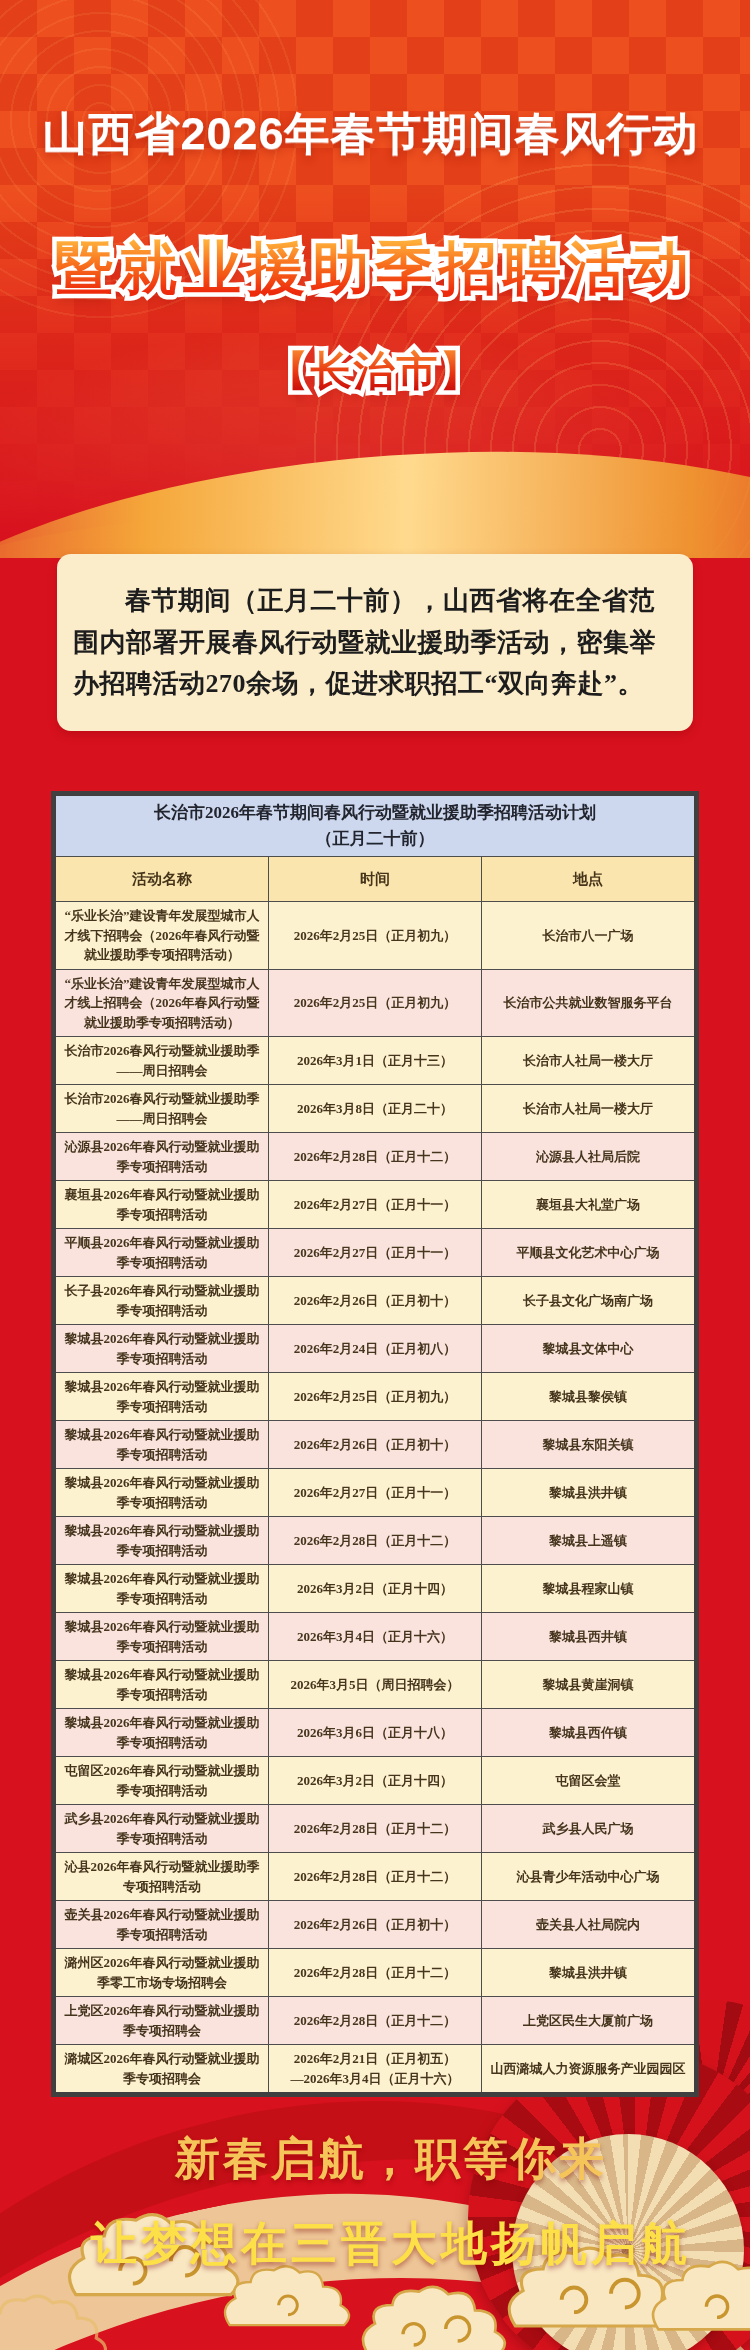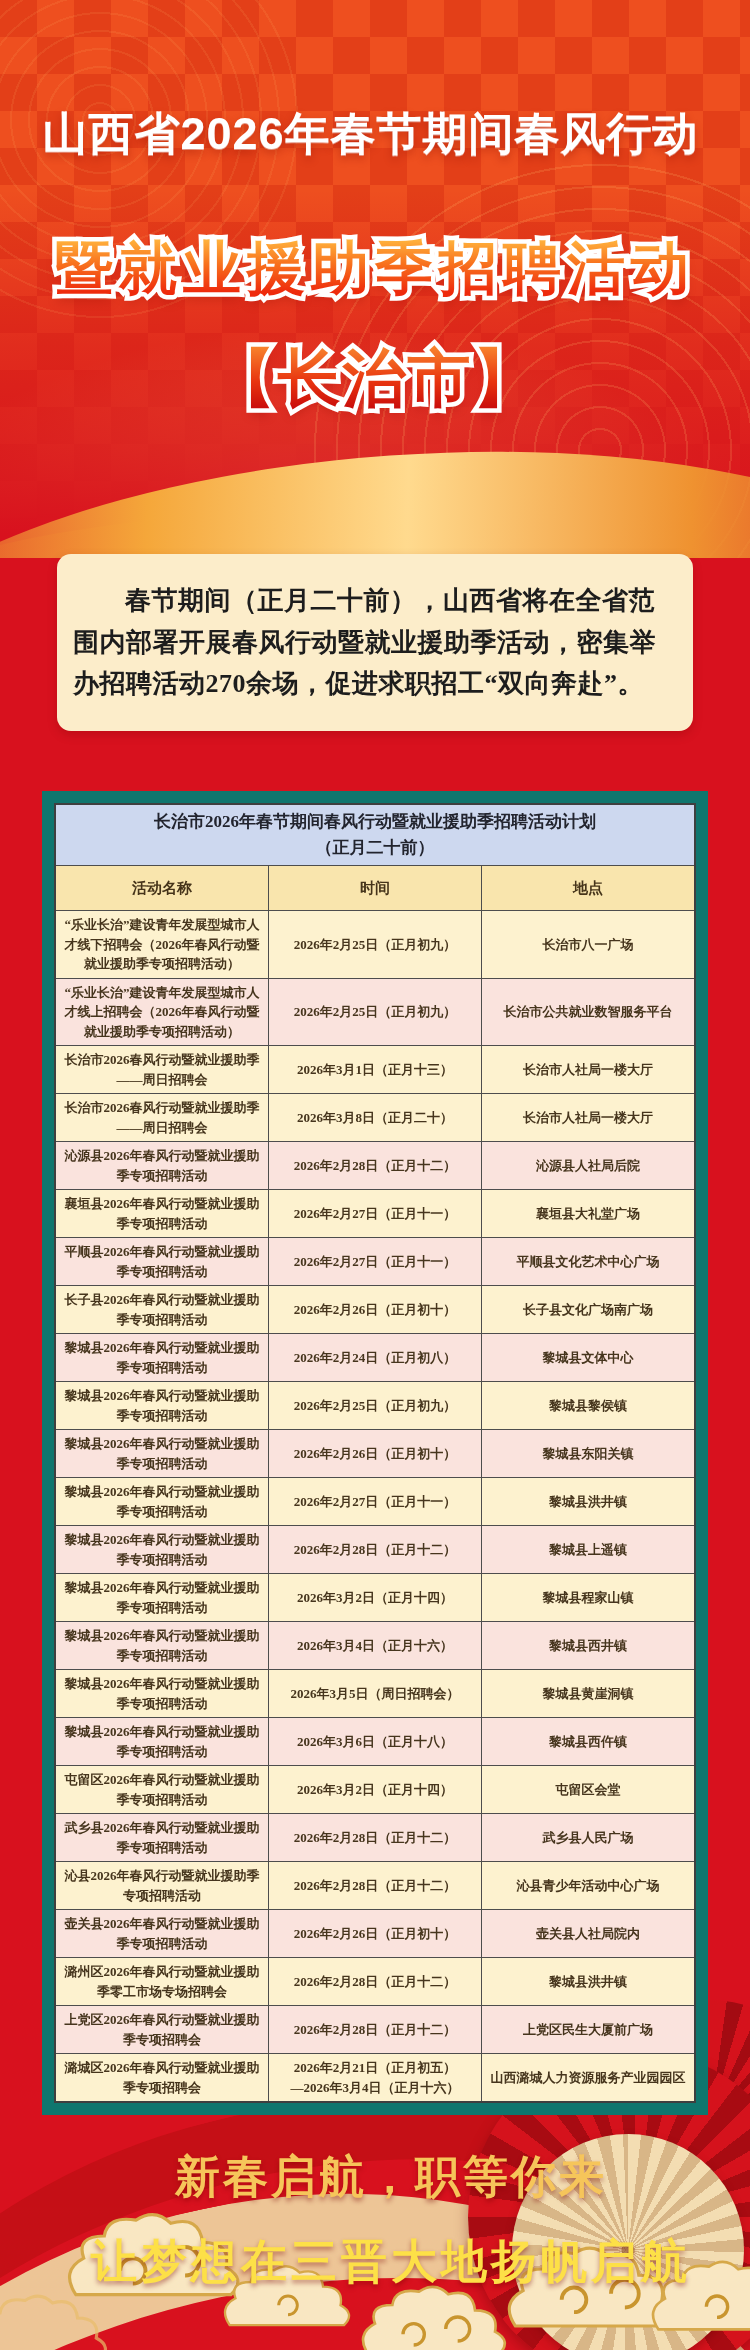--- a/index.html
+++ b/index.html
@@ -29,35 +29,35 @@
   .title-main{position:absolute;top:104px;left:0;right:9px;text-align:center;
     font-weight:900;font-size:45px;letter-spacing:1px;color:#ffffff;
     text-shadow:0 4px 8px rgba(150,20,0,.45), 0 1px 0 rgba(255,255,255,.6);}
   .stack{position:absolute;left:0;right:0;text-align:center;font-weight:900;}
   .stack .t-outline{position:absolute;left:0;right:0;top:0;color:#fff;
     -webkit-text-stroke:9px #ffffff;text-shadow:0 7px 10px rgba(150,15,0,.35);}
   .stack .t-fill{position:relative;color:#ff7b1a;
     background:linear-gradient(180deg,#ffb13c 8%,#f8701d 45%,#ee2a0c 88%);
     -webkit-background-clip:text;background-clip:text;-webkit-text-fill-color:transparent;}
   .title-sub{top:230px;font-size:58px;letter-spacing:6px;}
-  .city-badge{top:336px;font-size:63px;letter-spacing:2px;}
+  .city-badge{top:344px;font-size:41px;letter-spacing:2px;}
   .city-badge .t-fill{background:linear-gradient(180deg,#f8832d 5%,#e8340f 55%,#c80b0b 95%);
     -webkit-background-clip:text;background-clip:text;}
 
   
   .intro-card{position:relative;z-index:3;width:604px;margin:-4px auto 8px;
     background:#fcedca;border-radius:14px;padding:26px 16px;
     box-shadow:0 4px 10px rgba(120,0,0,.25);}
   .intro-text{font-family:"Liberation Serif",serif;font-weight:700;
     font-size:26px;line-height:1.6;letter-spacing:.5px;color:#1d1d1d;
     text-indent:2em;margin:0;}
 
   
   .table-panel{position:relative;z-index:2;width:642px;margin:60px auto 0;
-    background:#0f766e;padding:12px;}
+    background:#404040;padding:3px;}
   table.schedule{width:100%;border-collapse:collapse;table-layout:fixed;
     border:2px solid #3f3f3f;font-family:"Liberation Serif",serif;}
   table.schedule th,table.schedule td{border:1px solid #4d4d4d;text-align:center;
     vertical-align:middle;padding:4px 6px;}
   .caption-cell{background:#cdd8ef;color:#22242e;font-size:17px;font-weight:700;
     line-height:1.55;padding:8px 6px;}
   .head-row th{background:#f9e5ad;color:#46341a;font-size:15px;font-weight:700;height:36px;}
   td{color:#46351d;font-size:13px;font-weight:600;line-height:1.5;}
   .col-name{width:45%;}
   .col-time{width:27%;white-space:pre-line;}

